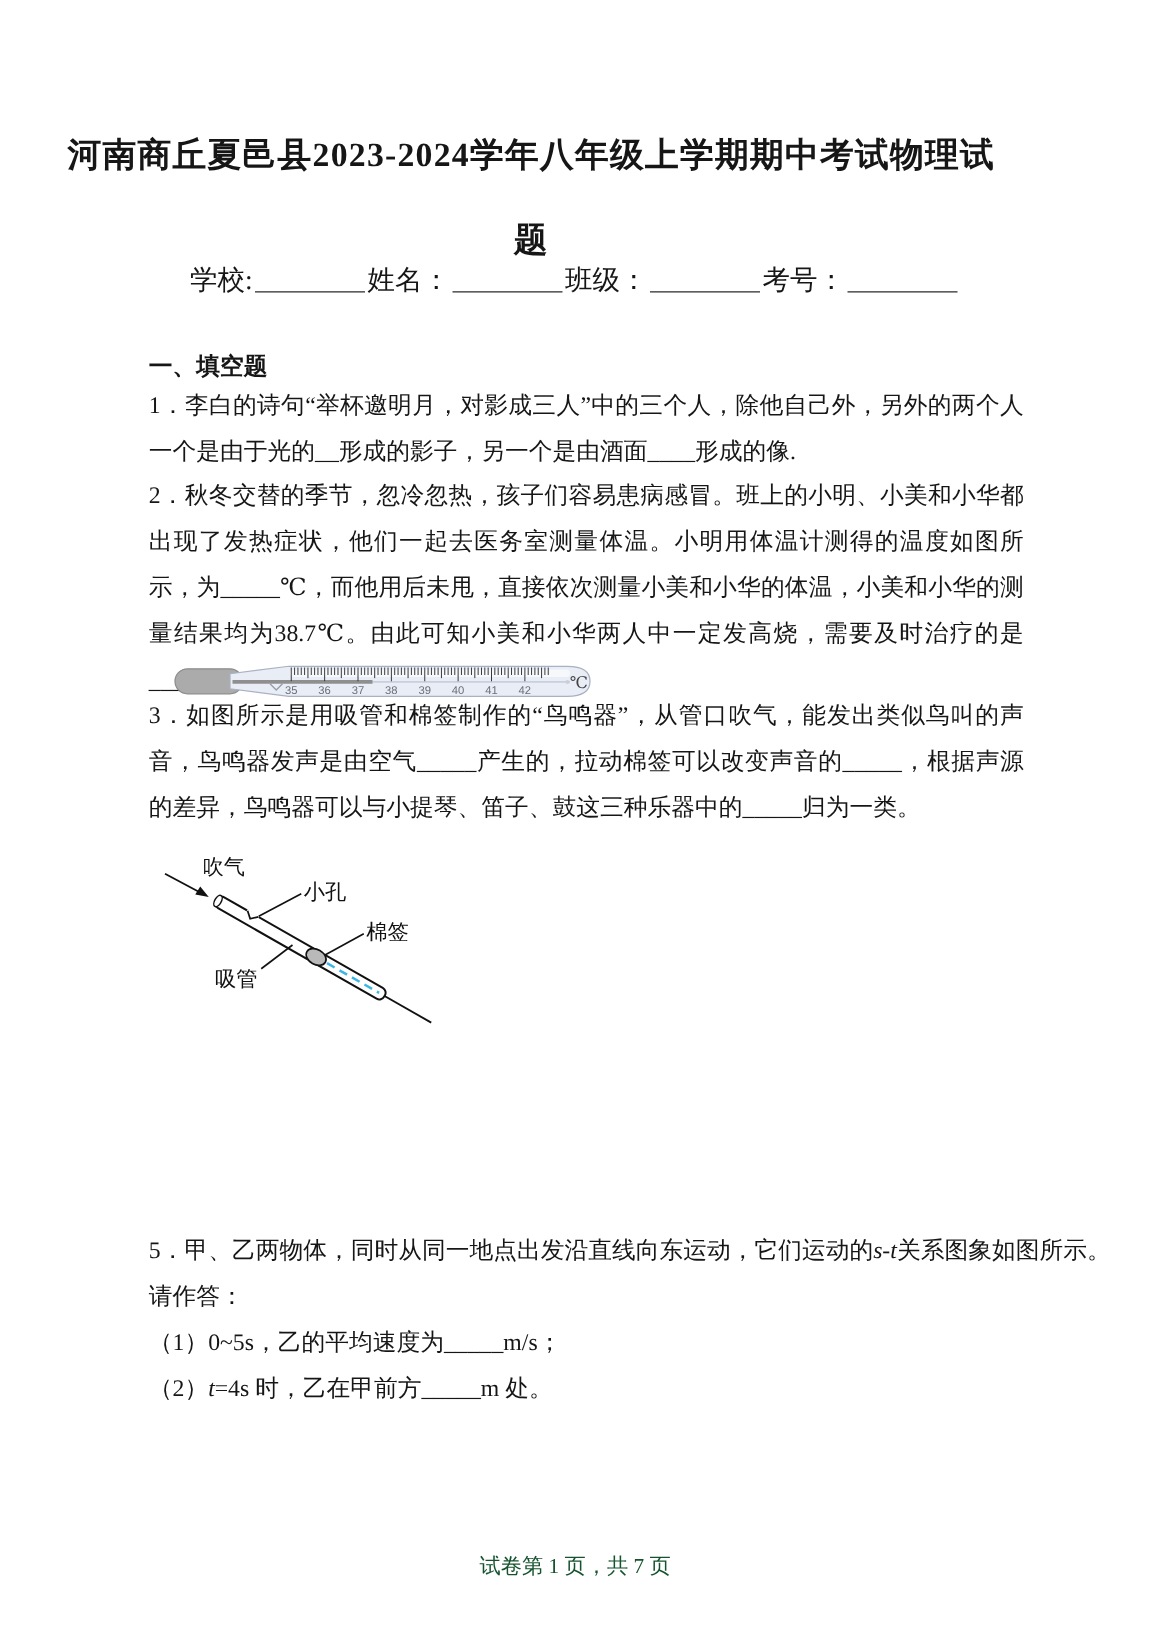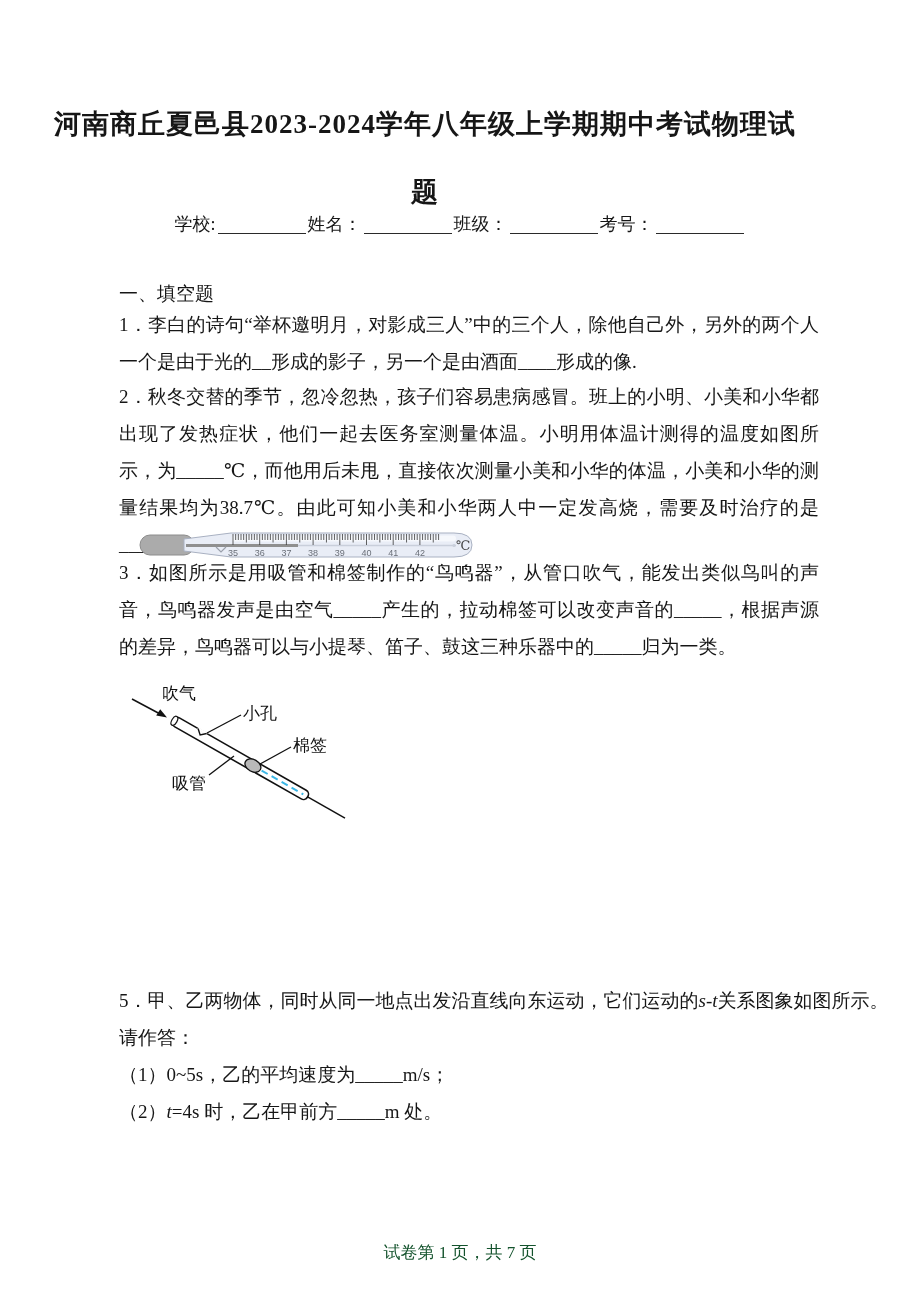--- a/index.html
+++ b/index.html
@@ -5,24 +5,24 @@
   html,body{margin:0;padding:0;background:#ffffff;}
   .page{
     position:relative;width:920px;height:1302px;margin:0 auto;background:#fff;
     font-family:"Liberation Serif","DejaVu Serif",serif;color:#161616;overflow:hidden;
   }
   .title{position:absolute;left:0;width:850px;text-align:center;font-weight:bold;
          font-size:27px;line-height:40px;letter-spacing:1px;}
   .title.l1{top:104px;}
   .title.l2{top:172px;}
   .fields{position:absolute;top:211px;left:0;width:920px;display:flex;justify-content:center;
-          align-items:flex-end;font-size:18px;line-height:26px;white-space:nowrap;}
+          align-items:flex-end;font-size:22px;line-height:26px;white-space:nowrap;}
   .flabel{display:inline-block;}
   .blank{display:inline-block;width:88px;height:20px;border-bottom:1px solid #2a2a2a;margin:0 2px 3px 2px;}
-  .heading{position:absolute;left:119px;top:279px;font-weight:normal;font-size:19px;line-height:30px;text-align:right;}
+  .heading{position:absolute;left:119px;top:279px;font-weight:bold;font-size:19px;line-height:30px;text-align:right;}
   .q{position:absolute;left:119px;width:700px;font-size:19px;line-height:37px;text-align:justify;}
   .q1{top:306px;}
   .q2{top:378px;}
   .q3{top:554px;}
   .q4{top:828px;}
   .q5block{position:absolute;left:119px;top:939px;font-size:19px;line-height:37px;margin-top:43px;}
   .q5block .line{white-space:nowrap;}
   .it{font-style:italic;}
   .fig{position:absolute;}
   .fig-thermo{left:136px;top:522px;}

